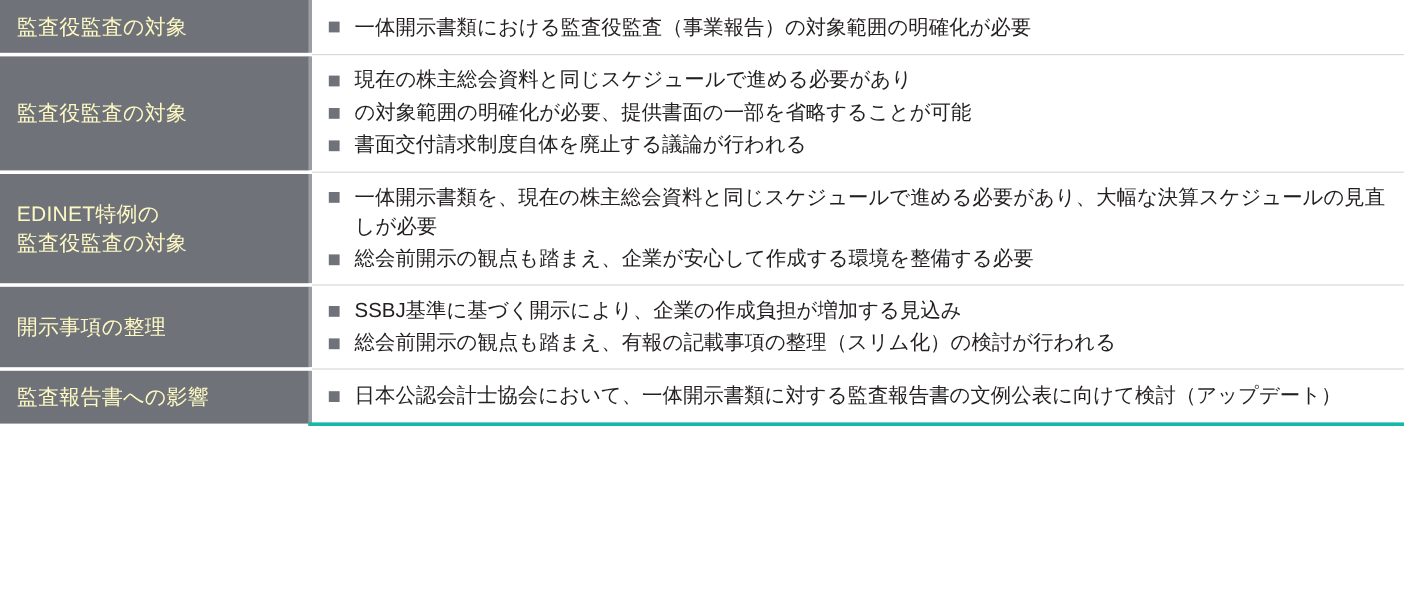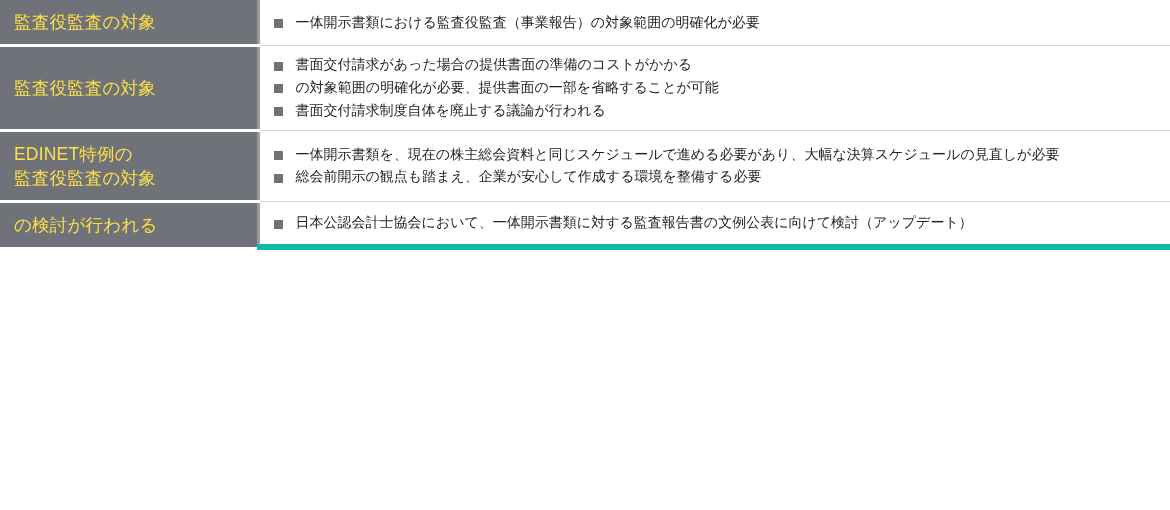--- a/index.html
+++ b/index.html
@@ -20,41 +20,41 @@
   table.matrix {
     border-collapse: collapse;
     width: 1170px;
     table-layout: fixed;
   }
   table.matrix col.c-label { width: 258px; }
   table.matrix col.c-body  { width: 912px; }
 
   td.label-cell {
     background: #6f7279;
-    color: #fde047;
+    color: #fef9c3;
     font-size: 17.5px;
     line-height: 1.38;
     padding: 10px 14px 10px 14px;
     vertical-align: middle;
     border-bottom: 3px solid #ffffff;
     border-right: 0;
     letter-spacing: 0.2px;
   }
   td.body-cell {
     background: #ffffff;
     color: #231f20;
-    font-size: 14px;
+    font-size: 17px;
     line-height: 1.42;
     padding: 9px 10px 9px 14px;
     vertical-align: middle;
     border-bottom: 1px solid #d9d9d9;
     border-left: 3px solid #9a9da3;
   }
   tr.row:last-child td.label-cell { border-bottom: 0; }
-  tr.row:last-child td.body-cell { border-bottom: 6px solid #14b8a6; }
+  tr.row:last-child td.body-cell { border-bottom: 3px solid #14b8a6; }
 
   ul.bullets {
     list-style: none;
     margin: 0;
     padding: 0;
   }
   ul.bullets li {
     position: relative;
     padding-left: 22px;
     margin: 0 0 3px 0;
@@ -98,21 +98,21 @@
       </tr>
 
       <tr class="row">
         <td class="label-cell">
           <span class="label-line">監査役監査の対象</span>
         </td>
         <td class="body-cell">
           <ul class="bullets">
             <li>
               <span class="bullet-mark"></span>
-              <span class="txt">書面交付請求があった場合の提供書面の準備のコストがかかる</span>
+              <span class="txt">現在の株主総会資料と同じスケジュールで進める必要があり</span>
             </li>
             <li>
               <span class="bullet-mark"></span>
               <span class="txt">の対象範囲の明確化が必要、提供書面の一部を省略することが可能</span>
             </li>
             <li>
               <span class="bullet-mark"></span>
               <span class="txt">書面交付請求制度自体を廃止する議論が行われる</span>
             </li>
           </ul>
@@ -131,24 +131,41 @@
               <span class="txt">一体開示書類を、現在の株主総会資料と同じスケジュールで進める必要があり、大幅な決算スケジュールの見直しが必要</span>
             </li>
             <li>
               <span class="bullet-mark"></span>
               <span class="txt">総会前開示の観点も踏まえ、企業が安心して作成する環境を整備する必要</span>
             </li>
           </ul>
         </td>
       </tr>
 
+      <tr class="row">
+        <td class="label-cell">
+          <span class="label-line">開示事項の整理</span>
+        </td>
+        <td class="body-cell">
+          <ul class="bullets">
+            <li>
+              <span class="bullet-mark"></span>
+              <span class="txt">SSBJ基準に基づく開示により、企業の作成負担が増加する見込み</span>
+            </li>
+            <li>
+              <span class="bullet-mark"></span>
+              <span class="txt">総会前開示の観点も踏まえ、有報の記載事項の整理（スリム化）の検討が行われる</span>
+            </li>
+          </ul>
+        </td>
+      </tr>
 
       <tr class="row">
         <td class="label-cell">
-          <span class="label-line">の検討が行われる</span>
+          <span class="label-line">監査報告書への影響</span>
         </td>
         <td class="body-cell">
           <ul class="bullets">
             <li>
               <span class="bullet-mark"></span>
               <span class="txt">日本公認会計士協会において、一体開示書類に対する監査報告書の文例公表に向けて検討（アップデート）</span>
             </li>
           </ul>
         </td>
       </tr>

